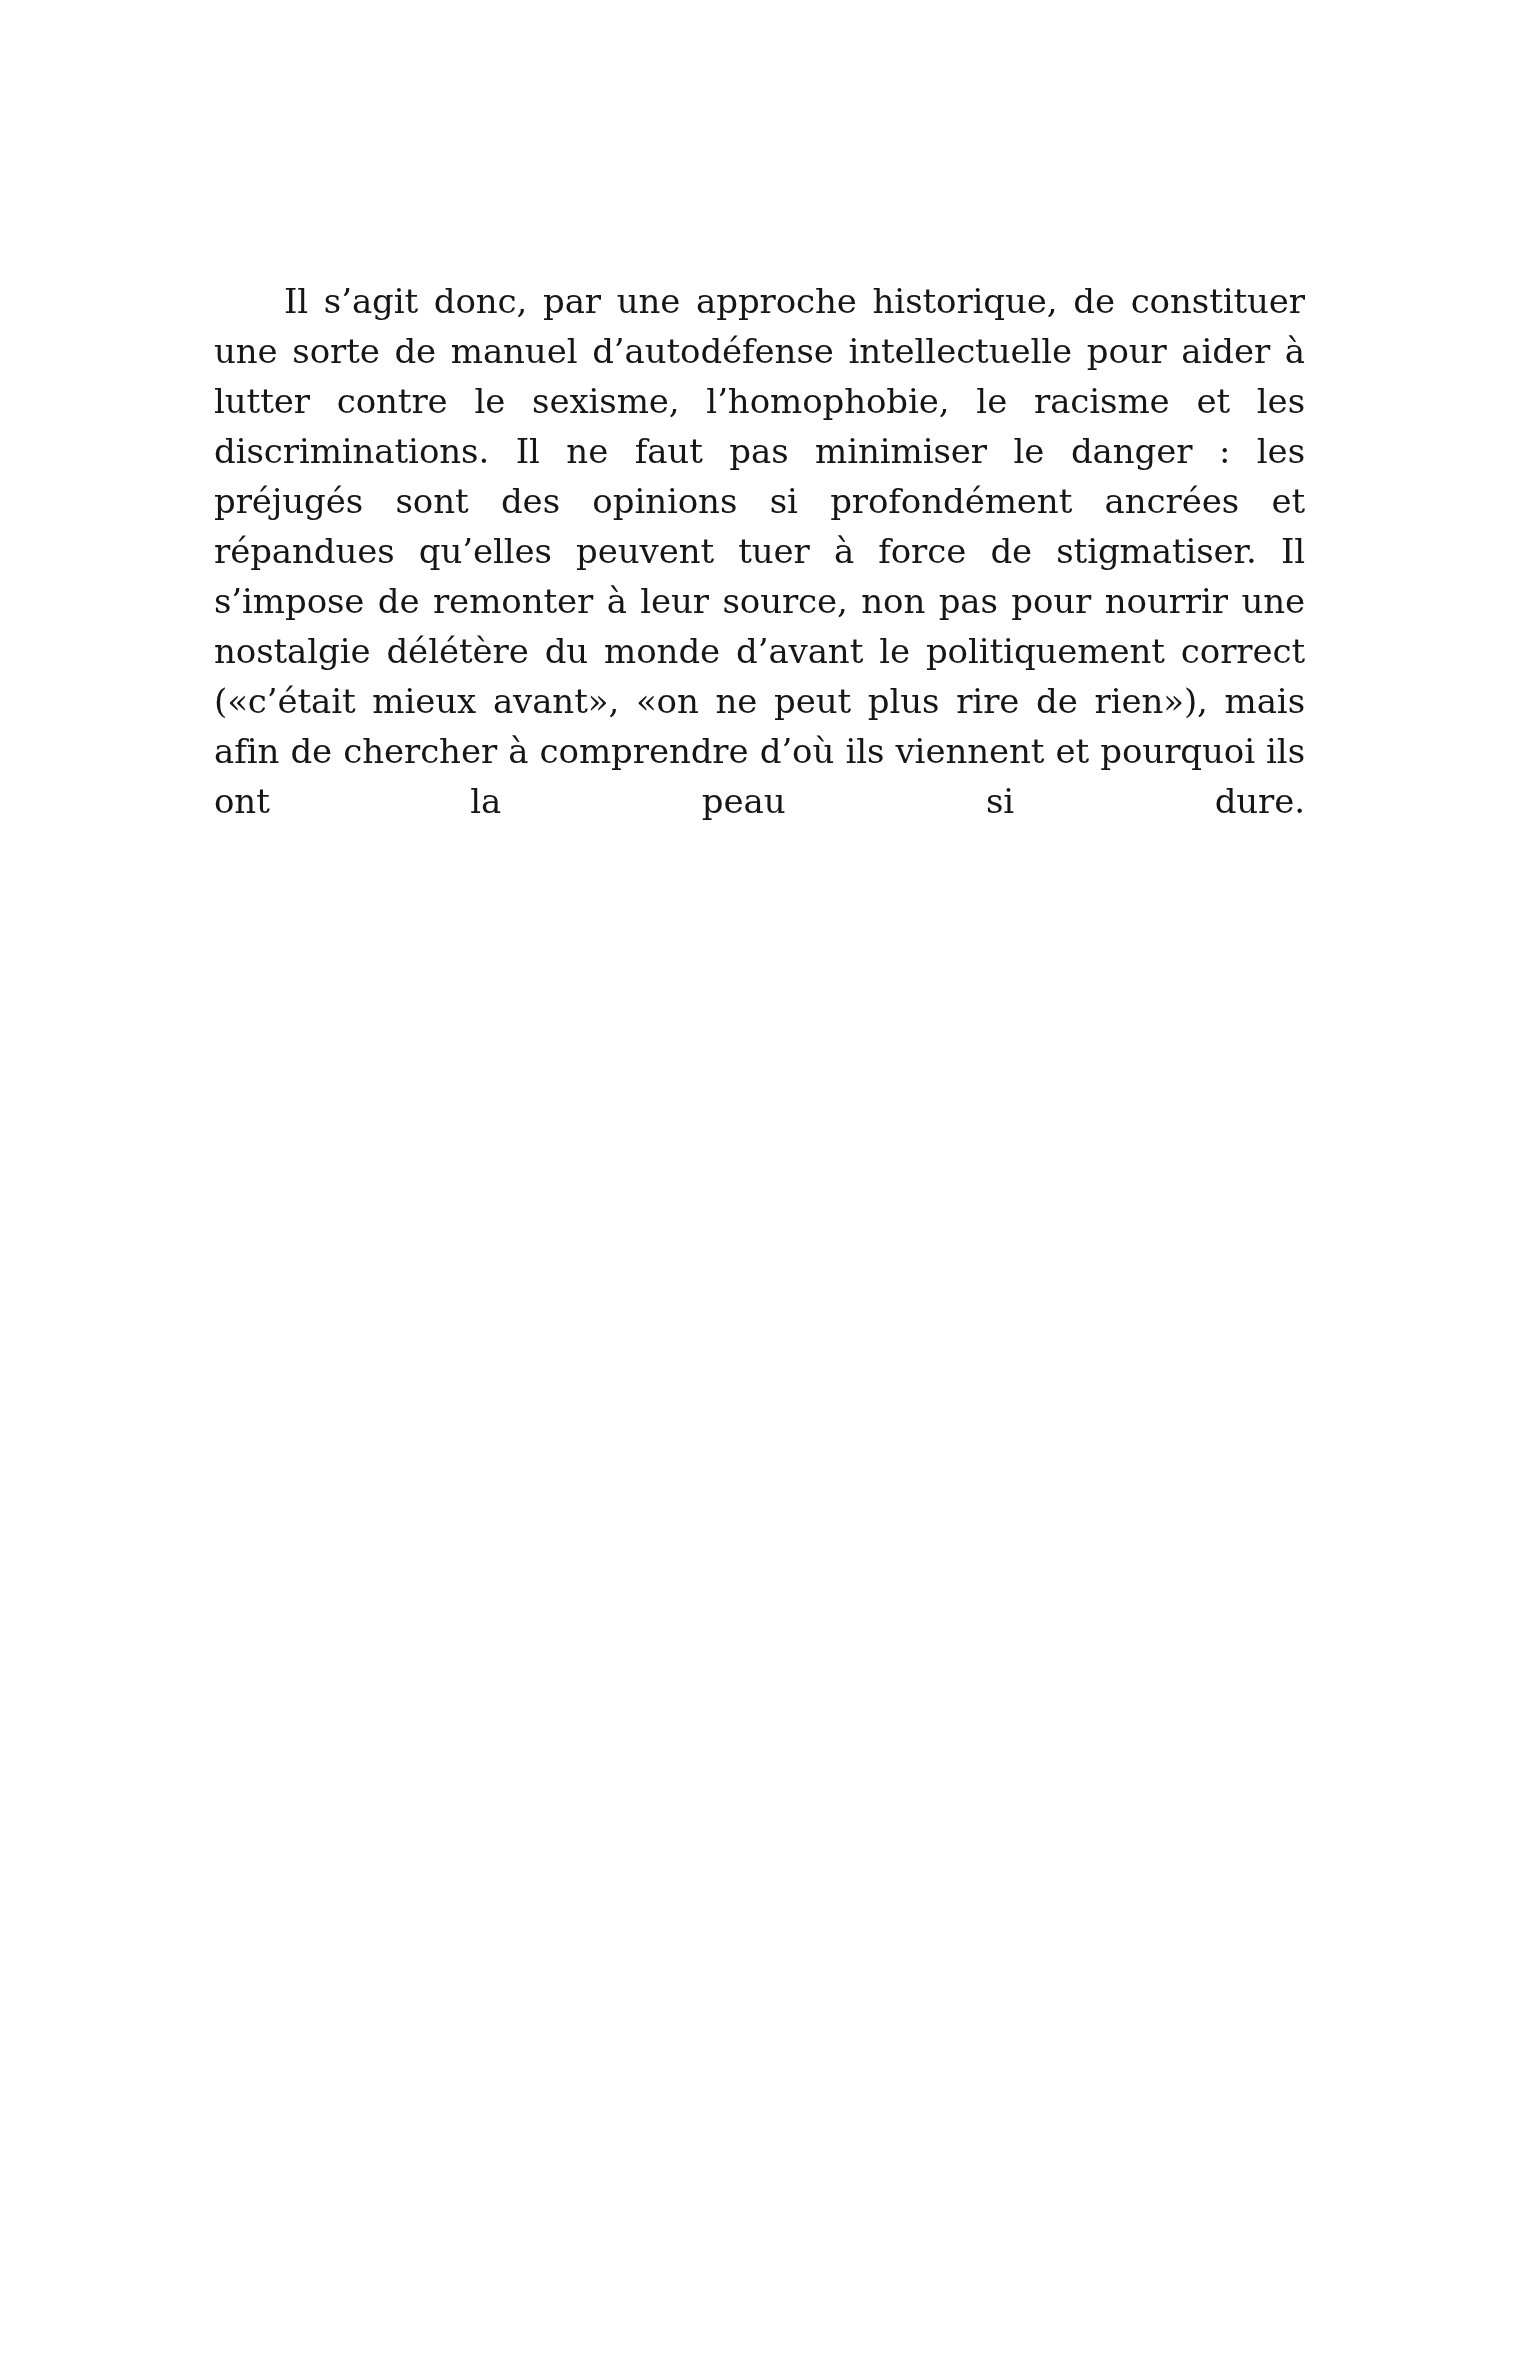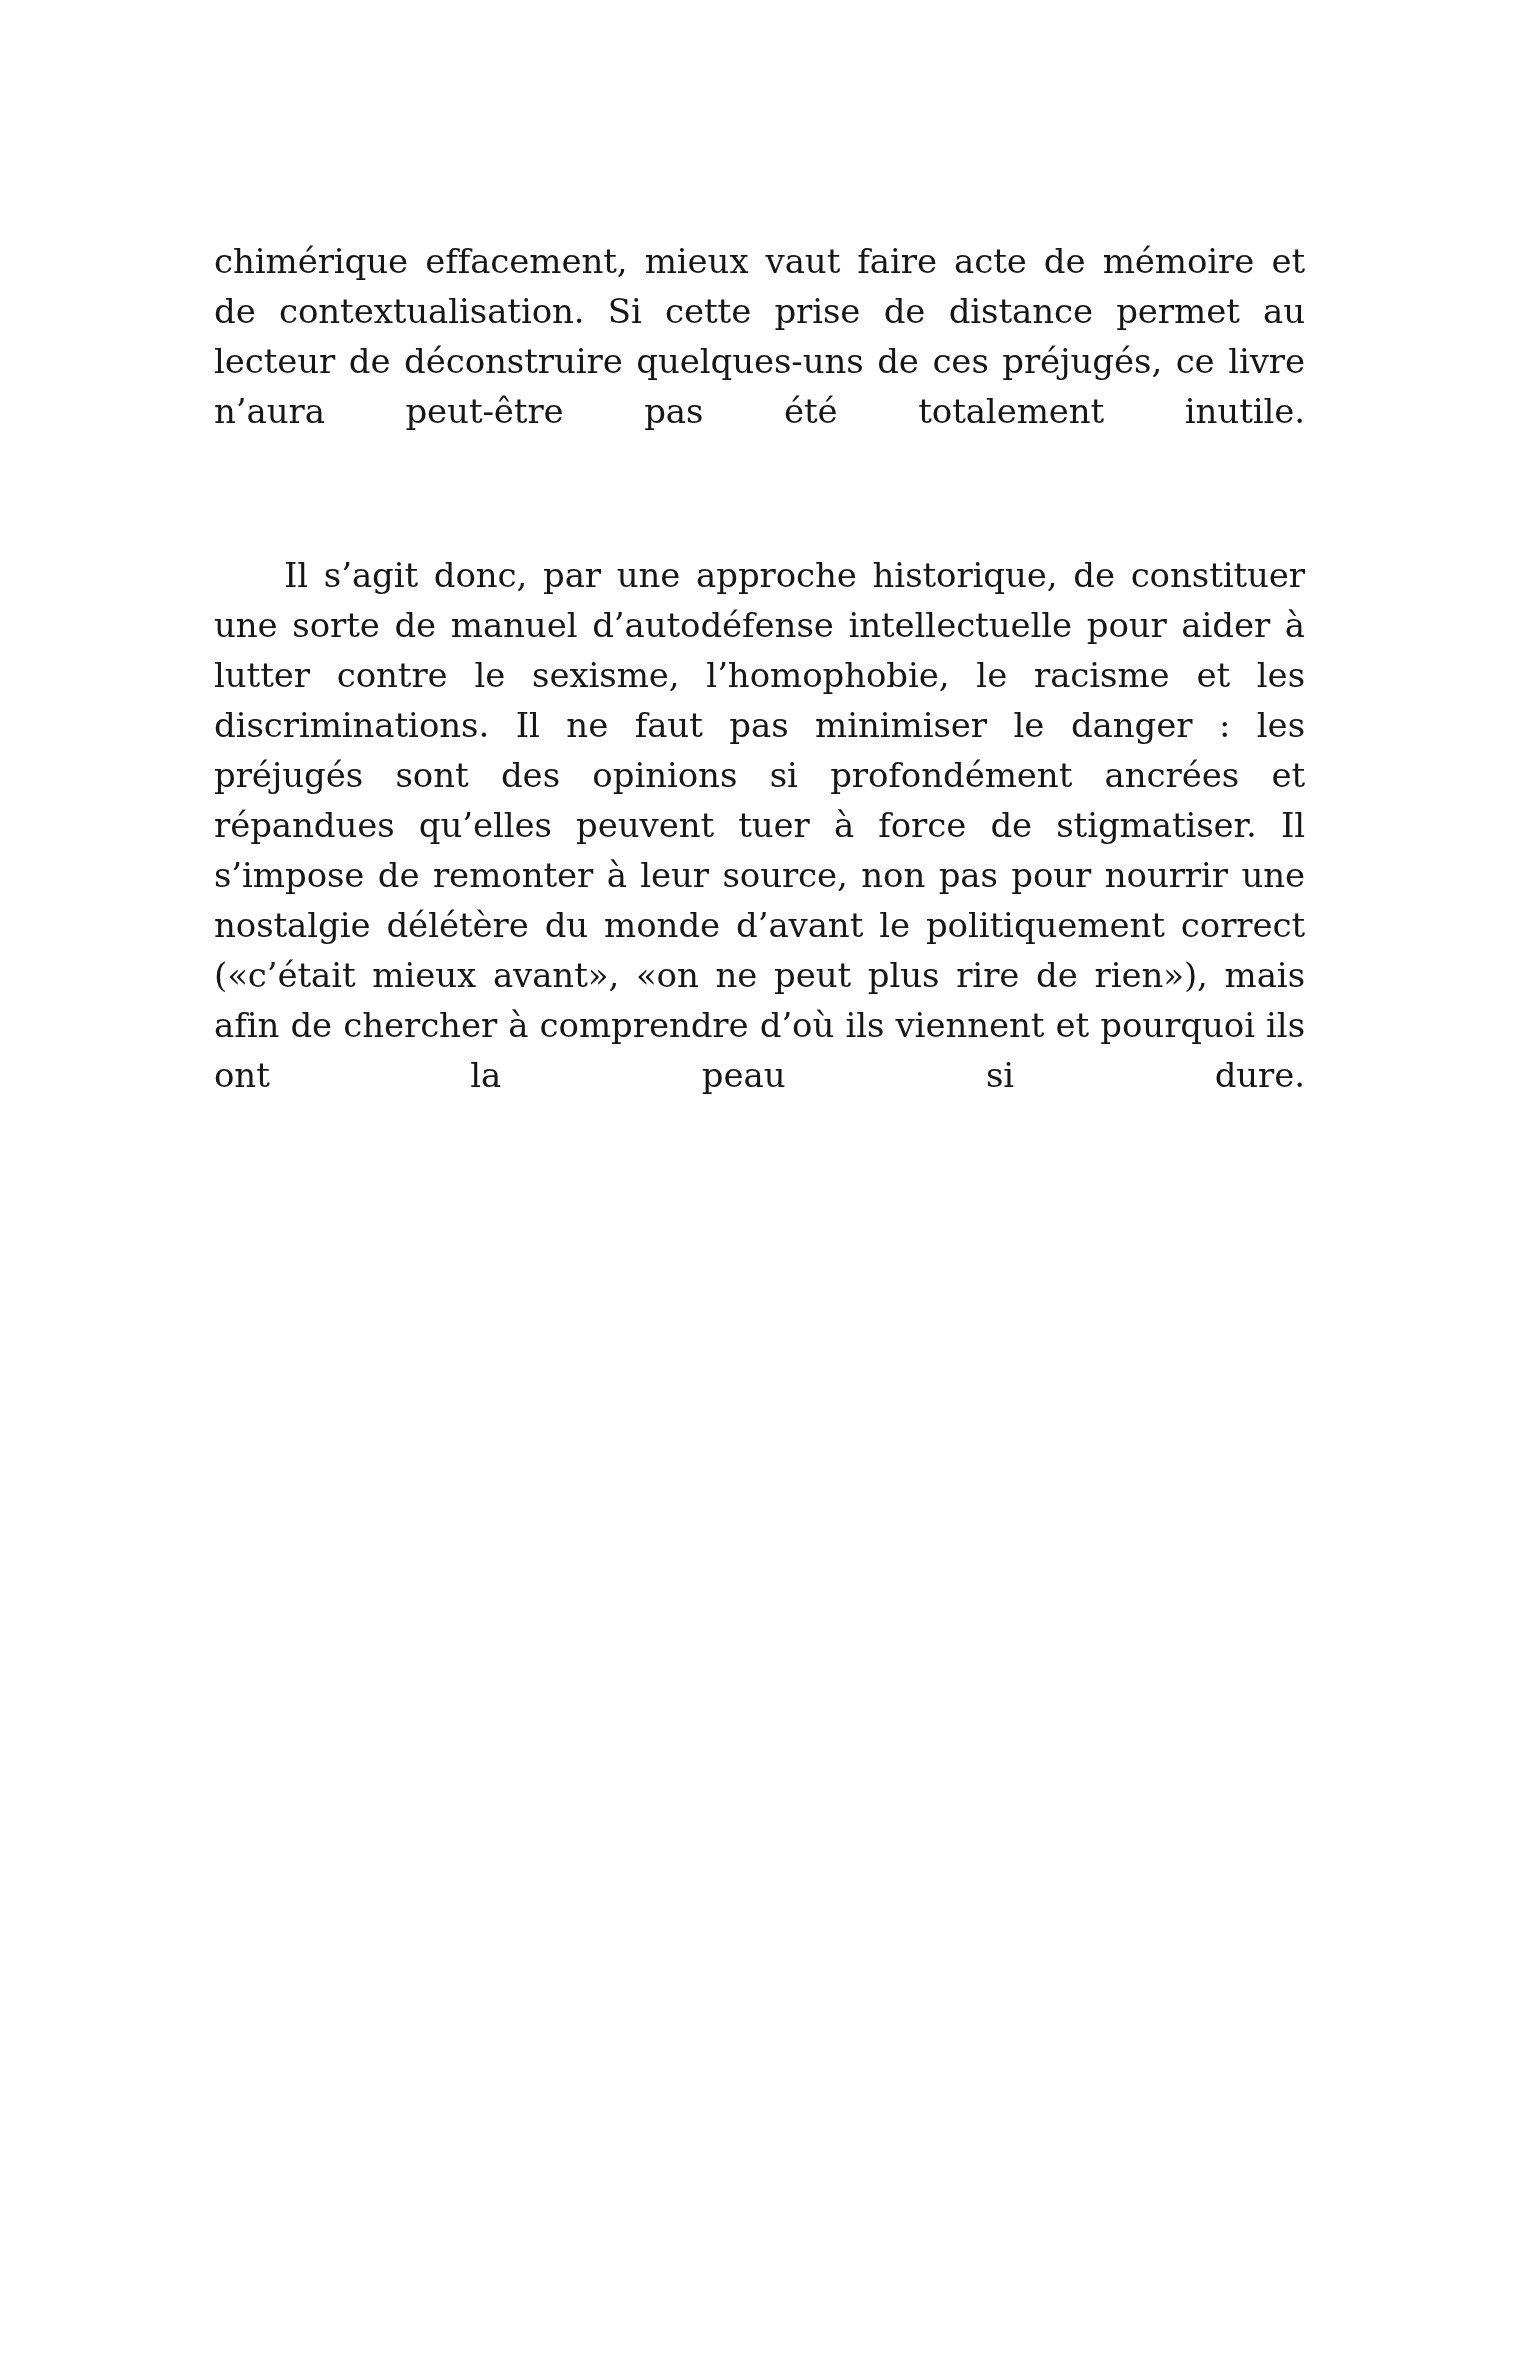--- a/index.html
+++ b/index.html
@@ -36,37 +36,36 @@
     hyphens: manual;
     -webkit-hyphens: manual;
   }
   
   p.continuation {
     text-indent: 0;
   }
   
   p.indented {
     text-indent: 70px;
-    margin-top: 64px;
+    margin-top: 40px;
   }
   
   p.body-paragraph::after {
     content: "";
     display: inline-block;
     width: 100%;
   }
   p.body-paragraph > span {
     display: inline;
   }
 </style>
 </head>
 <body>
 
 <div class="page">
   <div class="text-column">
 
-    <p class="body-paragraph continuation"><span>chimérique effacement, mieux vaut faire acte de mémoire et de contextualisation. Si cette prise de distance permet au lecteur de déconstruire quelques-uns de ces préjugés, ce livre n’aura peut-être pas été totalement inutile.</span></p>
 
     <p class="body-paragraph indented"><span>Il s’agit donc, par une approche historique, de constituer une sorte de manuel d’autodéfense intellectuelle pour aider à lutter contre le sexisme, l’homophobie, le racisme et les discriminations. Il ne faut pas minimiser le danger : les préjugés sont des opinions si profondément ancrées et répandues qu’elles peuvent tuer à force de stigmatiser. Il s’impose de remonter à leur source, non pas pour nourrir une nostalgie délétère du monde d’avant le politiquement correct («c’était mieux avant», «on ne peut plus rire de rien»), mais afin de chercher à comprendre d’où ils viennent et pourquoi ils ont la peau si dure.</span></p>
 
   </div>
 </div>
 
 
 </body></html>

